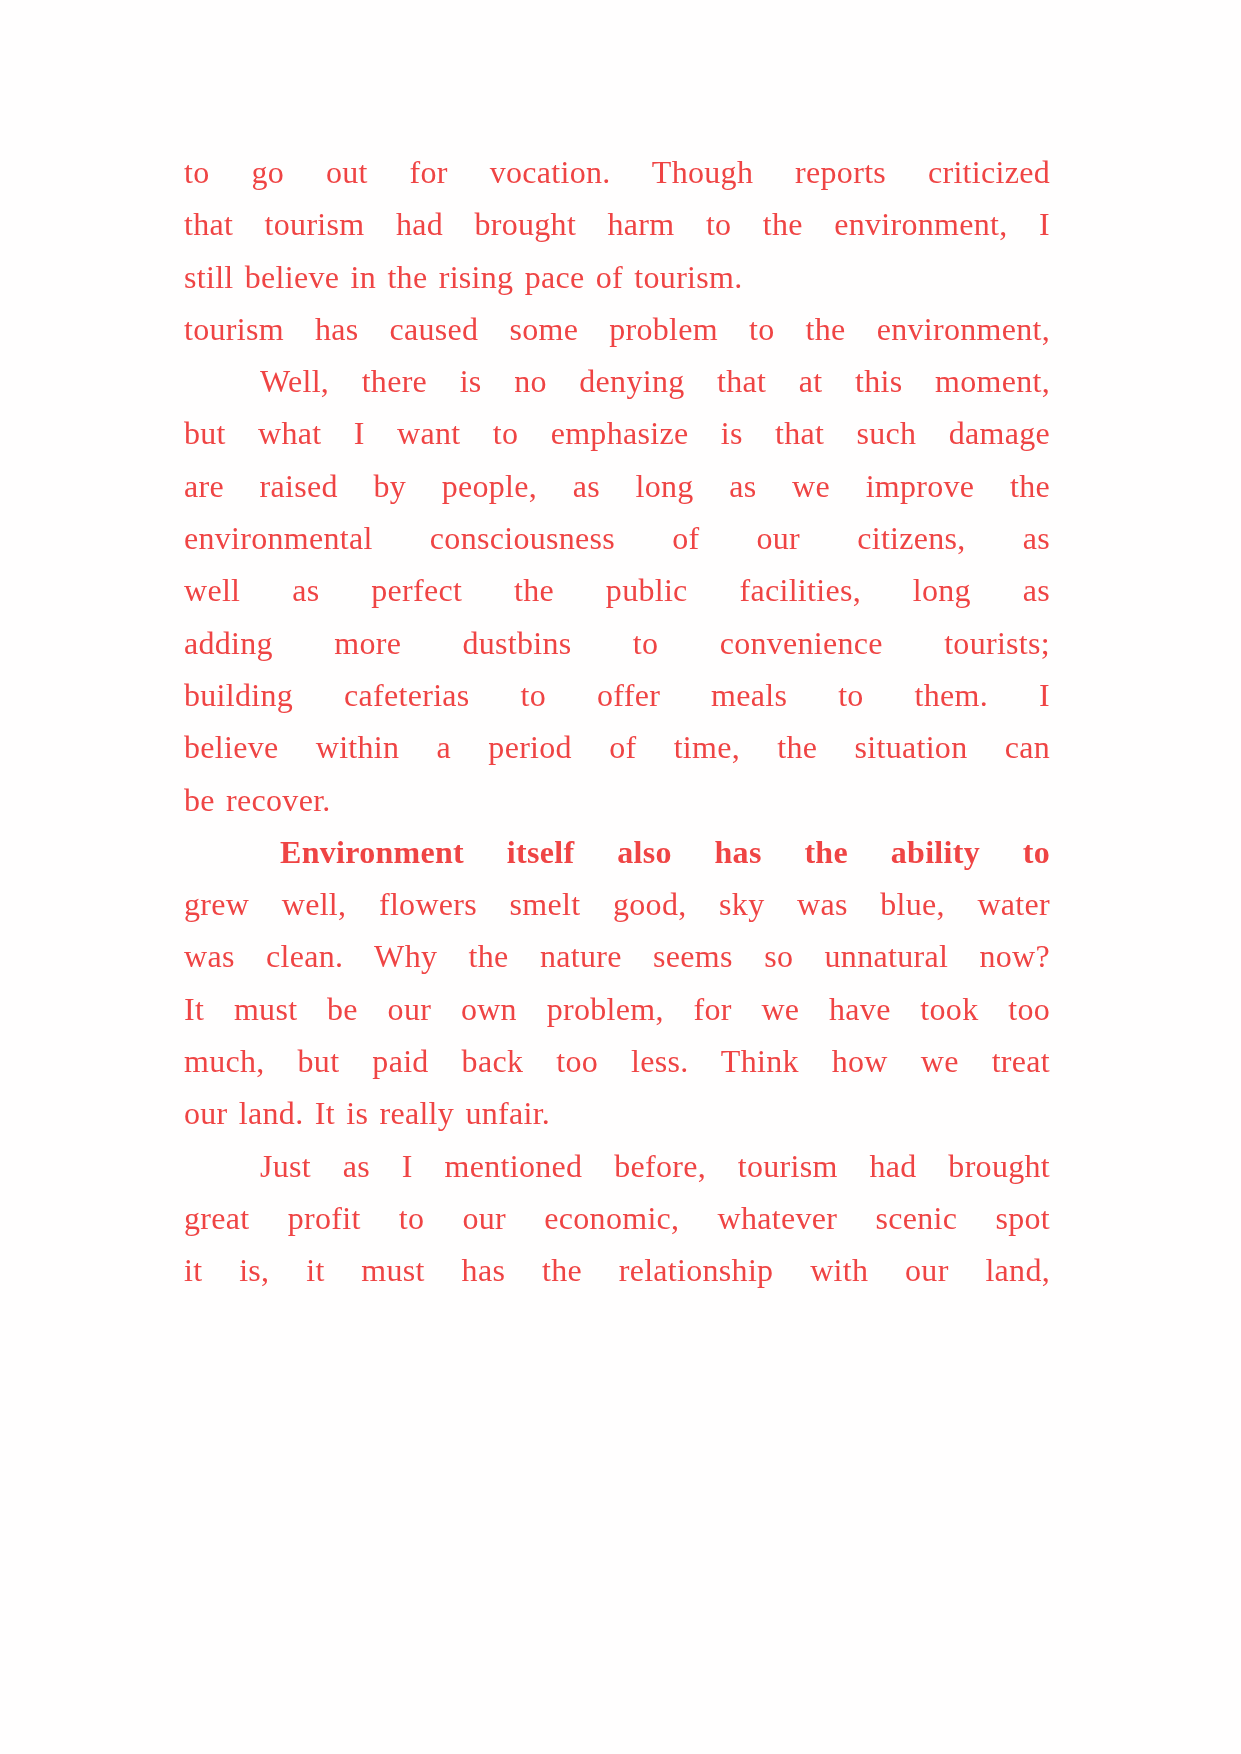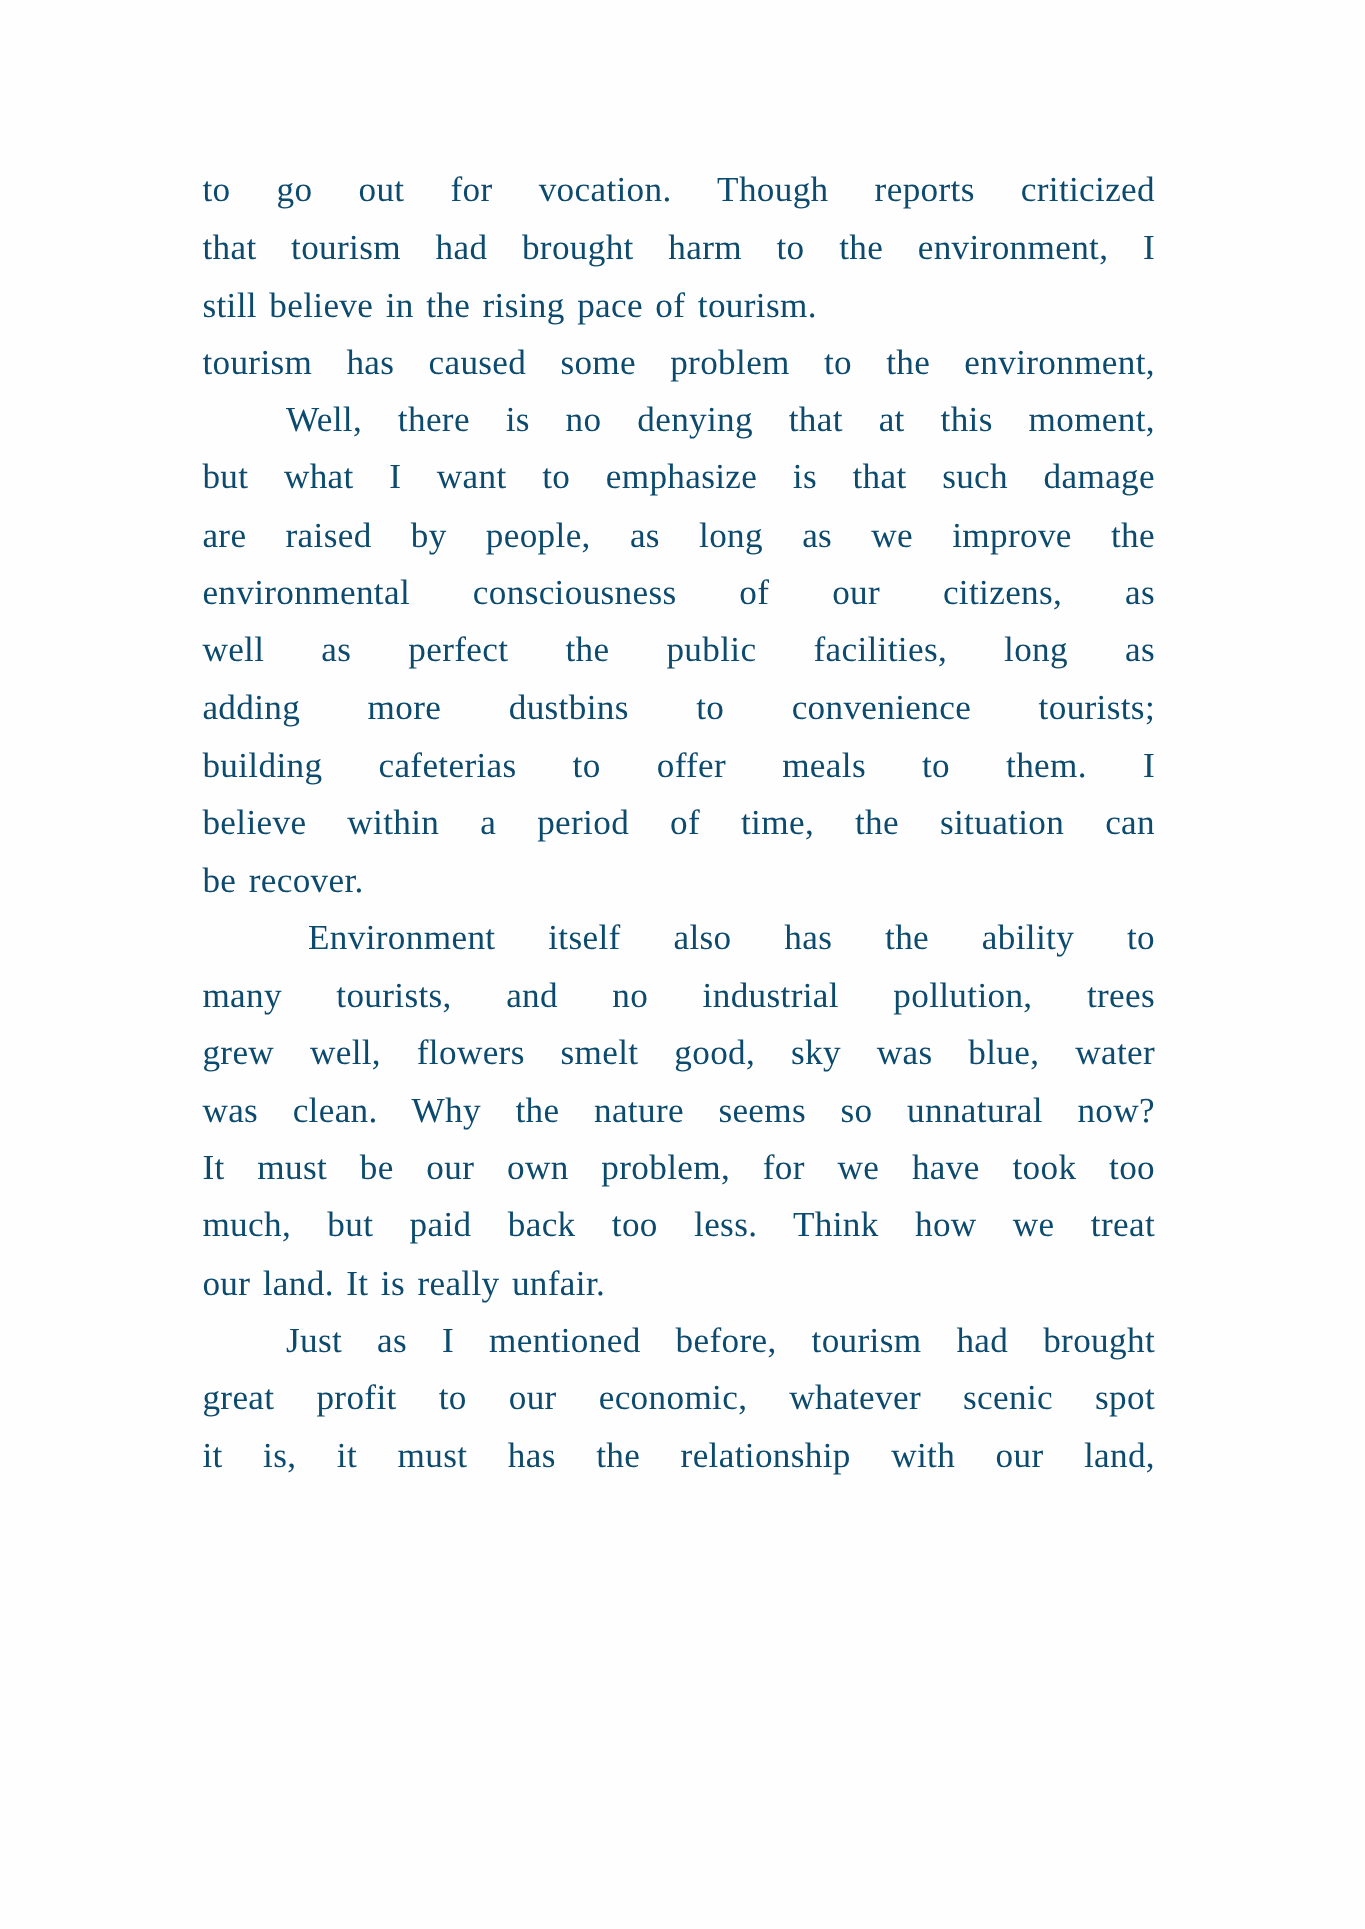--- a/index.html
+++ b/index.html
@@ -41,41 +41,40 @@
   }
   .line.lastline {
     text-align: left;
     text-align-last: left;
   }
 </style>
 </head>
 <body>
 
 <div class="page">
-  <div class="content" id="essay-content" style="color: #0c4a6e;">
+  <div class="content" id="essay-content" style="color: #ef4444;">
       <div class="paragraph">
         <div class="line">to go out for vocation. Though reports criticized</div>
         <div class="line">that tourism had brought harm to the environment, I</div>
         <div class="line lastline">still believe in the rising pace of tourism.</div>
       </div>
       <div class="paragraph">
         <div class="line">tourism has caused some problem to the environment,</div>
         <div class="line" style="padding-left: 76px;">Well, there is no denying that at this moment,</div>
         <div class="line">but what I want to emphasize is that such damage</div>
         <div class="line">are raised by people, as long as we improve the</div>
         <div class="line">environmental consciousness of our citizens, as</div>
         <div class="line">well as perfect the public facilities, long as</div>
         <div class="line">adding more dustbins to convenience tourists;</div>
         <div class="line">building cafeterias to offer meals to them. I</div>
         <div class="line">believe within a period of time, the situation can</div>
         <div class="line lastline">be recover.</div>
       </div>
       <div class="paragraph">
-        <div class="line" style="padding-left: 96px;">Environment itself also has the ability to</div>
-        <div class="line">many tourists, and no industrial pollution, trees</div>
+        <div class="line" style="padding-left: 96px; font-weight: bold;">Environment itself also has the ability to</div>
         <div class="line">grew well, flowers smelt good, sky was blue, water</div>
         <div class="line">was clean. Why the nature seems so unnatural now?</div>
         <div class="line">It must be our own problem, for we have took too</div>
         <div class="line">much, but paid back too less. Think how we treat</div>
         <div class="line lastline">our land. It is really unfair.</div>
       </div>
       <div class="paragraph">
         <div class="line" style="padding-left: 76px;">Just as I mentioned before, tourism had brought</div>
         <div class="line">great profit to our economic, whatever scenic spot</div>
         <div class="line">it is, it must has the relationship with our land,</div>

